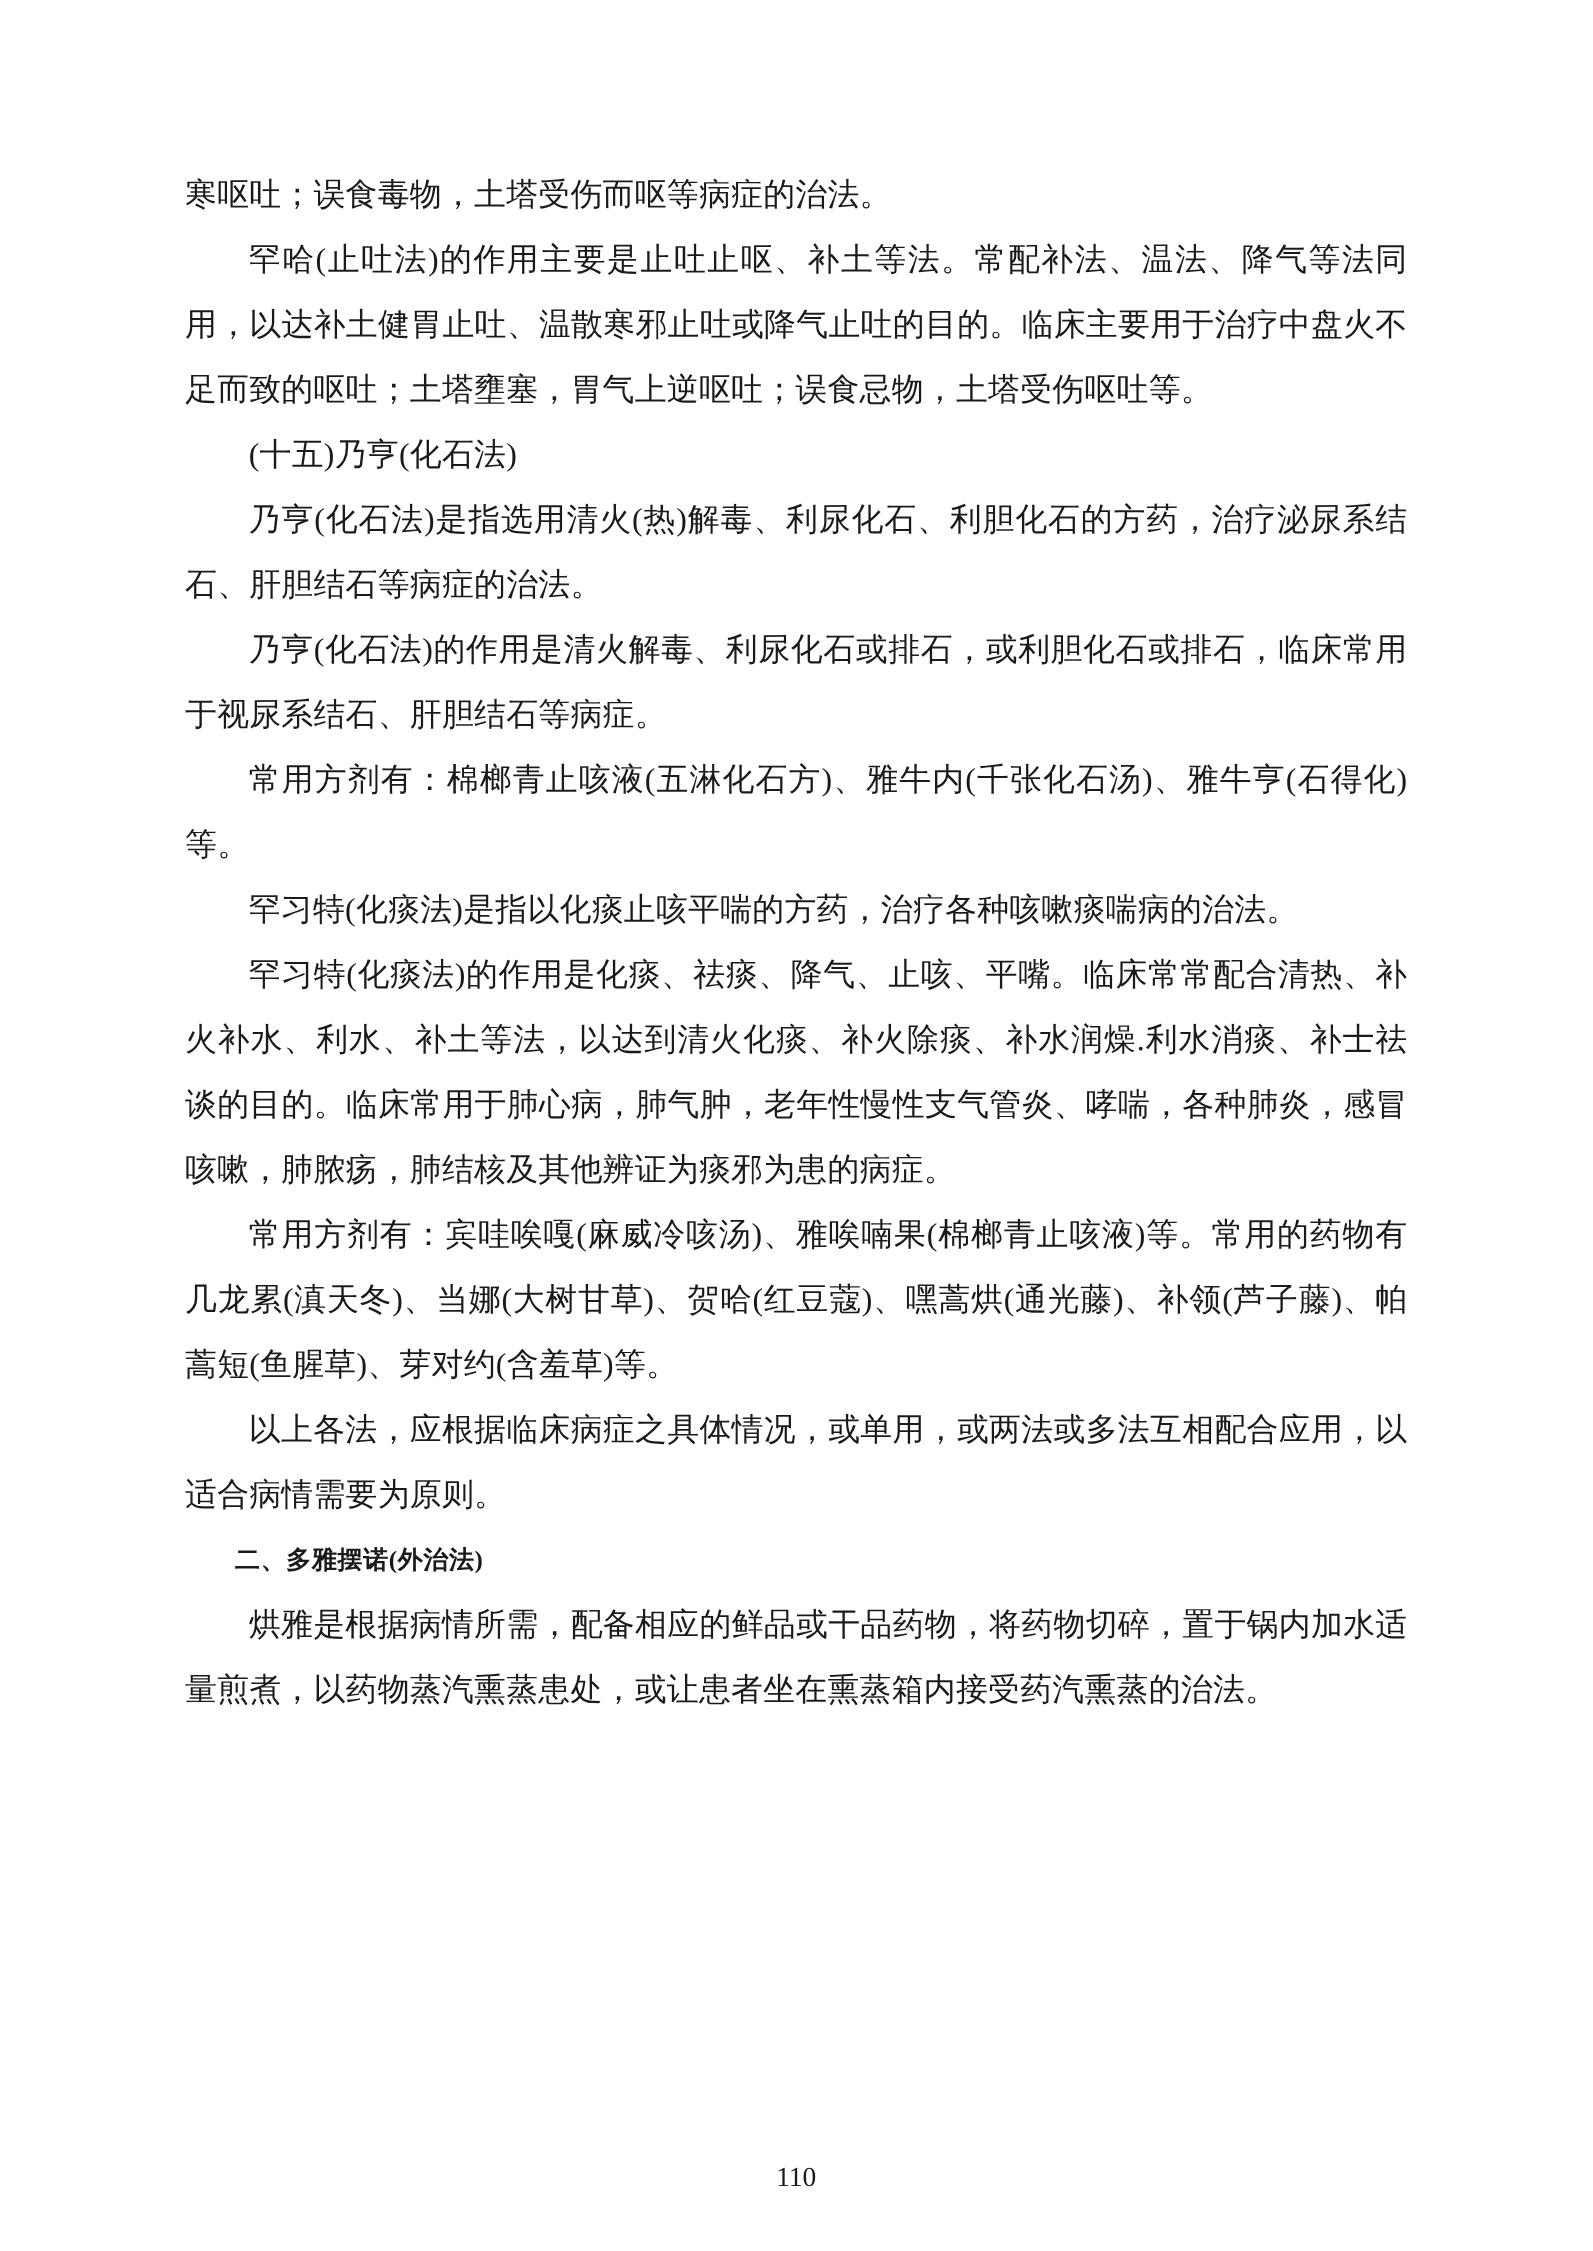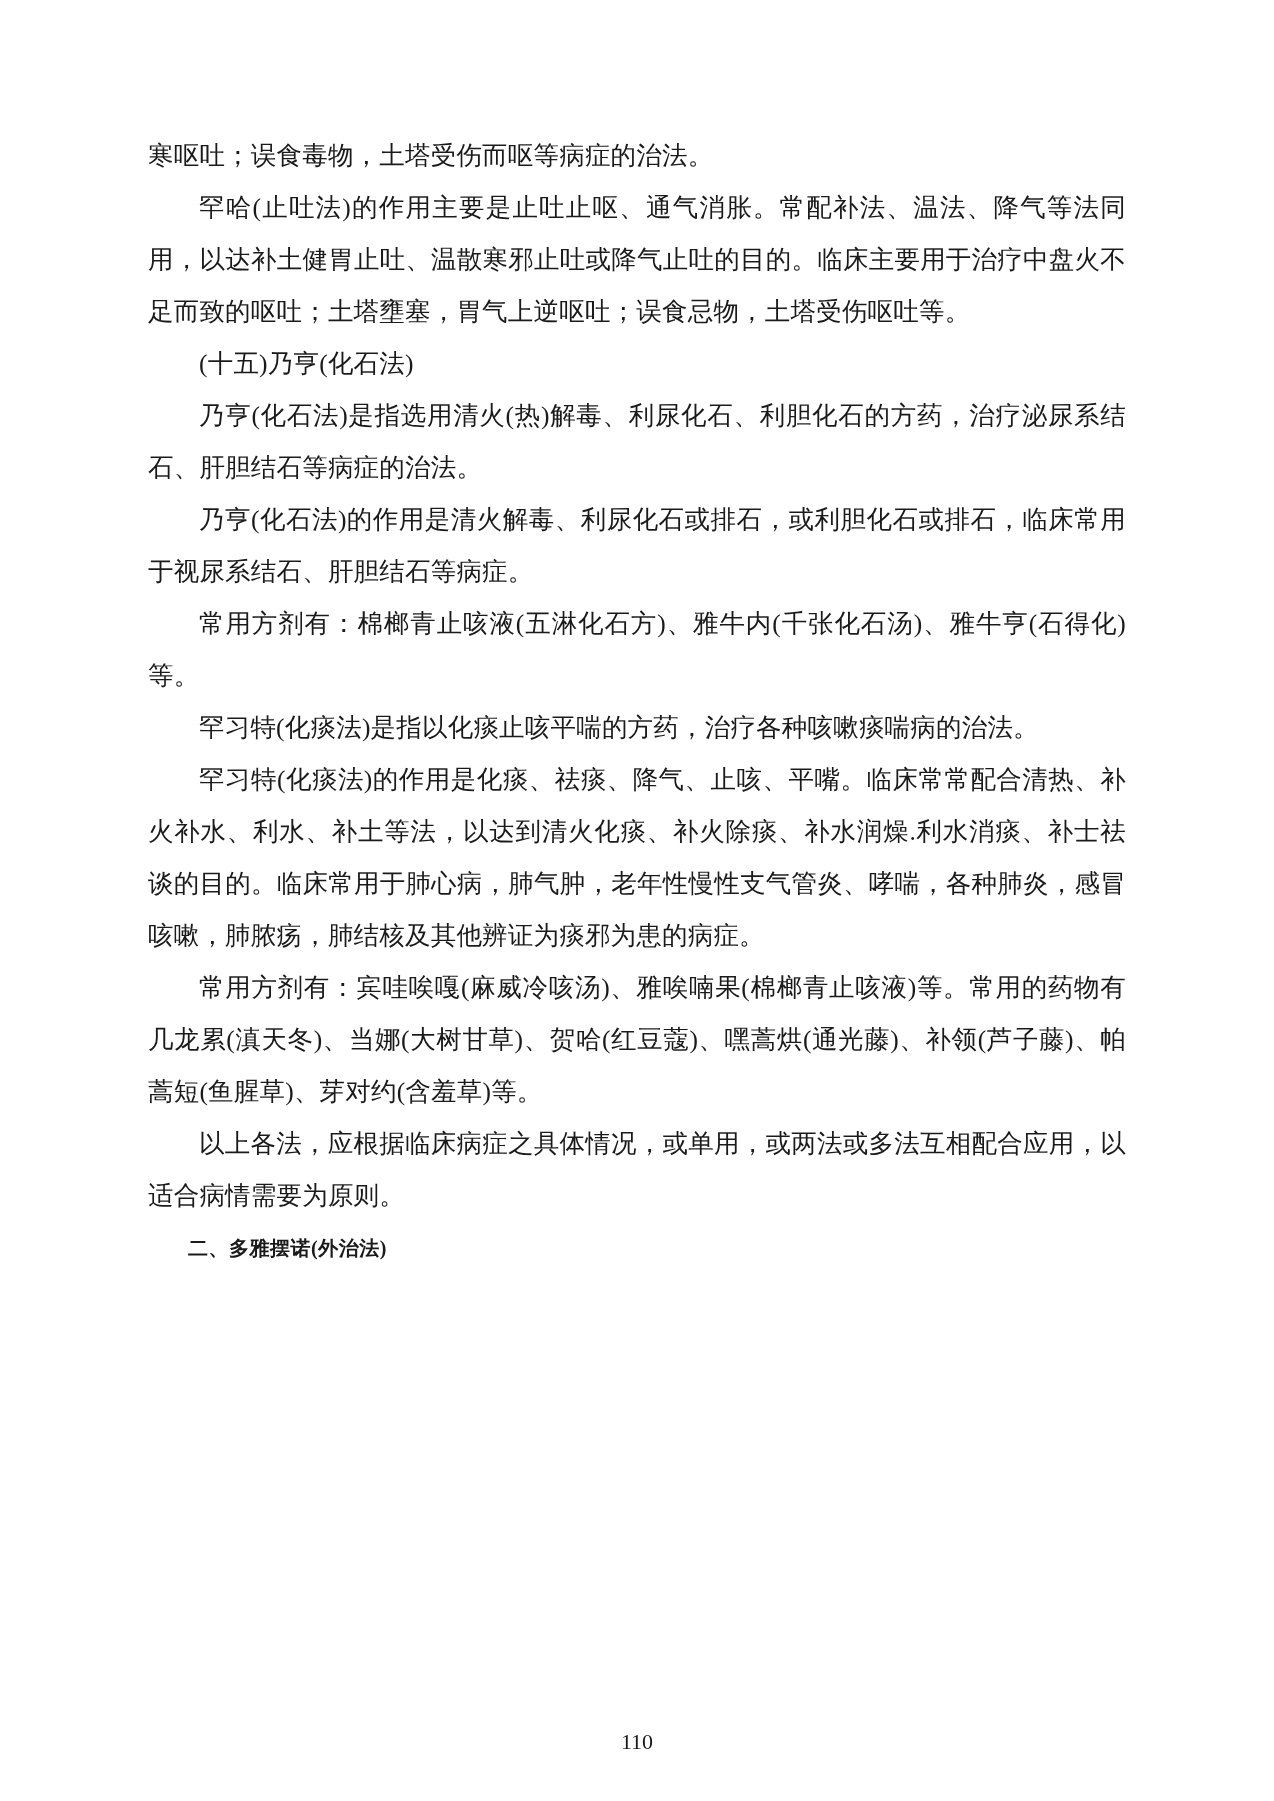--- a/index.html
+++ b/index.html
@@ -58,30 +58,31 @@
   }
 </style>
 </head>
 <body>
 
 <div class="page">
 
   <div class="body-text">
 
     <p class="noindent">寒呕吐；误食毒物，土塔受伤而呕等病症的治法。</p>
-    <p class="indent">罕哈(止吐法)的作用主要是止吐止呕、通气消胀。常配补法、温法、降气等法同用，以达补土健胃止吐、温散寒邪止吐或降气止吐的目的。临床主要用于治疗中盘火不足而致的呕吐；土塔壅塞，胃气上逆呕吐；误食忌物，土塔受伤呕吐等。</p>
+    <p class="indent">罕哈(止吐法)的作用主要是止吐止呕、补土等法。常配补法、温法、降气等法同用，以达补土健胃止吐、温散寒邪止吐或降气止吐的目的。临床主要用于治疗中盘火不足而致的呕吐；土塔壅塞，胃气上逆呕吐；误食忌物，土塔受伤呕吐等。</p>
     <p class="indent">(十五)乃亨(化石法)</p>
     <p class="indent">乃亨(化石法)是指选用清火(热)解毒、利尿化石、利胆化石的方药，治疗泌尿系结石、肝胆结石等病症的治法。</p>
     <p class="indent">乃亨(化石法)的作用是清火解毒、利尿化石或排石，或利胆化石或排石，临床常用于视尿系结石、肝胆结石等病症。</p>
     <p class="indent">常用方剂有：棉榔青止咳液(五淋化石方)、雅牛内(千张化石汤)、雅牛亨(石得化)等。</p>
     <p class="indent">罕习特(化痰法)是指以化痰止咳平喘的方药，治疗各种咳嗽痰喘病的治法。</p>
     <p class="indent">罕习特(化痰法)的作用是化痰、祛痰、降气、止咳、平嘴。临床常常配合清热、补火补水、利水、补土等法，以达到清火化痰、补火除痰、补水润燥.利水消痰、补士祛谈的目的。临床常用于肺心病，肺气肿，老年性慢性支气管炎、哮喘，各种肺炎，感冒咳嗽，肺脓疡，肺结核及其他辨证为痰邪为患的病症。</p>
     <p class="indent">常用方剂有：宾哇唉嘎(麻威冷咳汤)、雅唉喃果(棉榔青止咳液)等。常用的药物有几龙累(滇天冬)、当娜(大树甘草)、贺哈(红豆蔻)、嘿蒿烘(通光藤)、补领(芦子藤)、帕蒿短(鱼腥草)、芽对约(含羞草)等。</p>
     <p class="indent">以上各法，应根据临床病症之具体情况，或单用，或两法或多法互相配合应用，以适合病情需要为原则。</p>
 
     <p class="heading">二、多雅摆诺(外治法)</p>
 
+    <p class="indent">烘雅是根据病情所需，配备相应的鲜品或干品药物，将药物切碎，置于锅内加水适量煎煮，以药物蒸汽熏蒸患处，或让患者坐在熏蒸箱内接受药汽熏蒸的治法。</p>
 
   </div>
 
   <div class="page-number">110</div>
 
 </div>
 
 </body></html>

